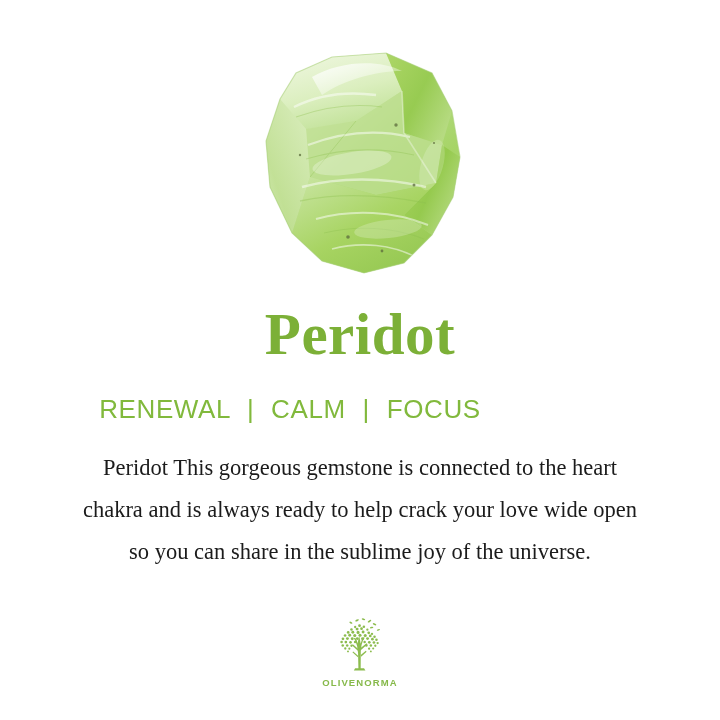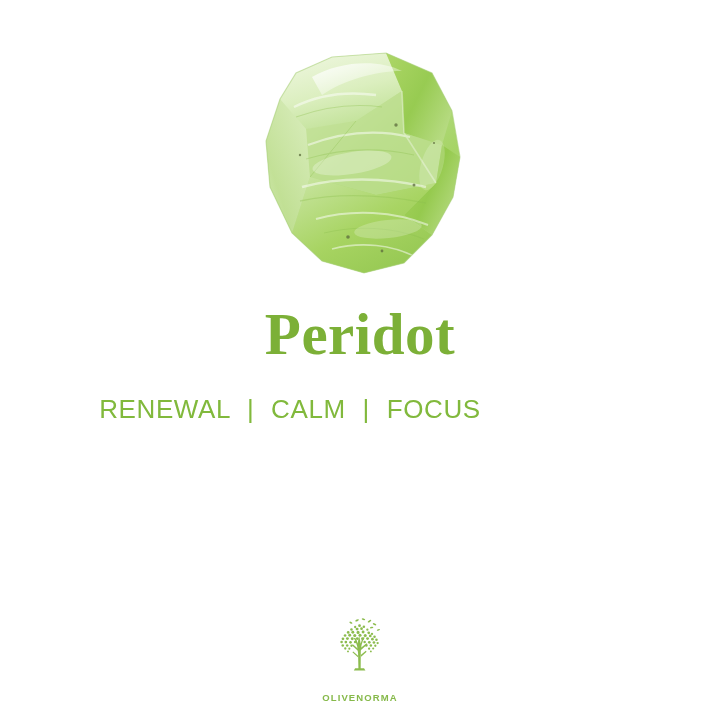--- a/index.html
+++ b/index.html
@@ -105,21 +105,21 @@
     display: block;
     width: 62px;
     height: 62px;
   }
   .logo-word {
     font-family: "Liberation Sans", sans-serif;
     font-size: 9.5px;
     letter-spacing: 1.1px;
     color: #86b94a;
     font-weight: 700;
-    margin-top: 16px;
+    margin-top: 1px;
   }
 </style>
 </head>
 <body>
 
 <div class="card">
 
   <div class="stone-wrap">
     <svg class="stone-svg" viewBox="0 0 248 248">
       <defs>
@@ -211,20 +211,25 @@
   <div class="title">Peridot</div>
 
   <div class="keywords">
     <span>RENEWAL</span>
     <span class="sep">|</span>
     <span>CALM</span>
     <span class="sep">|</span>
     <span>FOCUS</span>
   </div>
 
+  <div class="desc">
+    <span class="line">Peridot This gorgeous gemstone is connected to the heart</span>
+    <span class="line">chakra and is always ready to help crack your love wide open</span>
+    <span class="line">so you can share in the sublime joy of the universe.</span>
+  </div>
 
   <div class="logo">
     <svg class="logo-mark" viewBox="0 0 64 64">
       <g fill="#8cbc4e">
 
         <path d="M30.4 57.5 L30.0 40.5 L29.0 33.0 L27.3 27.8 L25.6 25.0
                  L26.9 24.6 L28.6 27.0 L29.6 30.4 L30.3 26.2 L31.2 22.8
                  L32.0 26.6 L32.7 30.6 L33.8 26.8 L35.6 24.0 L36.9 24.6
                  L35.0 27.6 L33.6 32.0 L32.8 38.8 L32.7 57.5 Z"></path>
             <path d="M30.2 36.0 L24.6 31.2 L23.6 32.2 L29.8 38.0 Z"></path>

